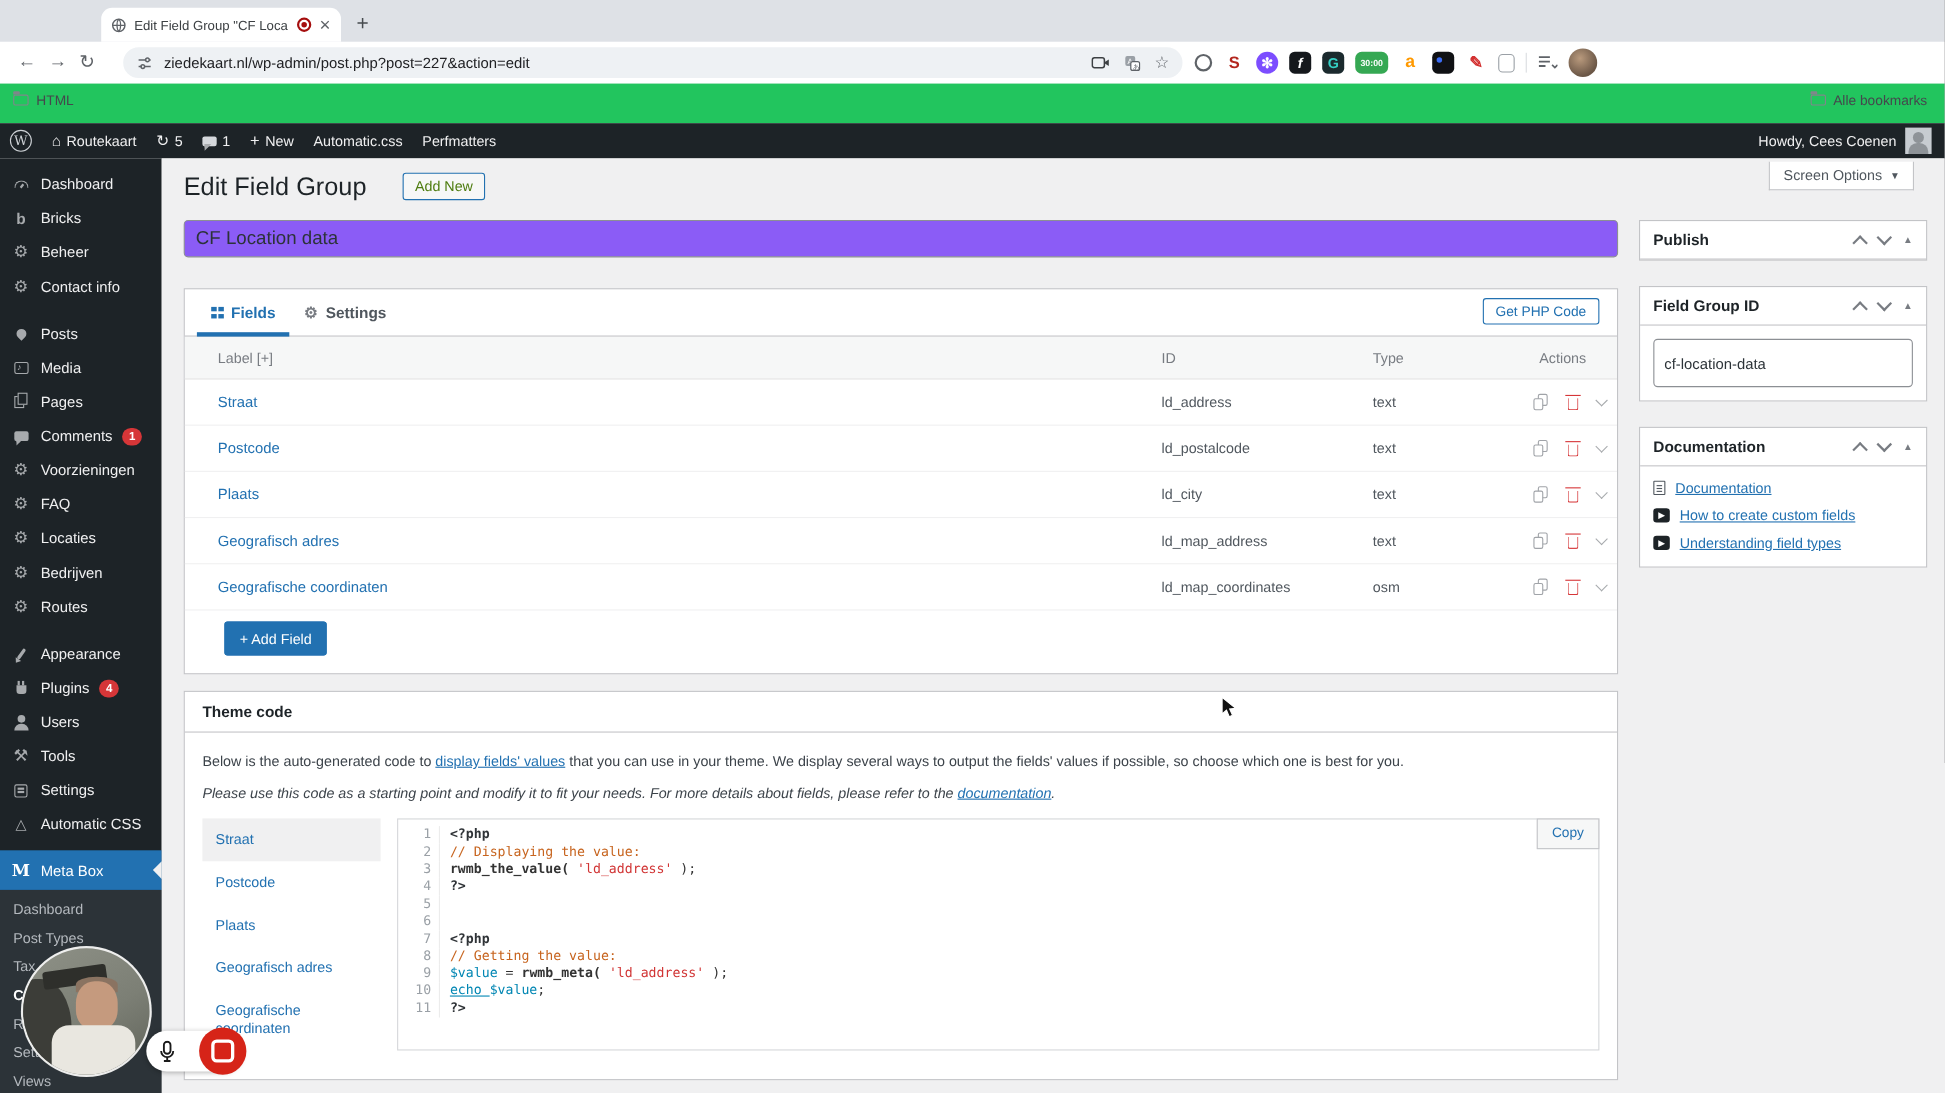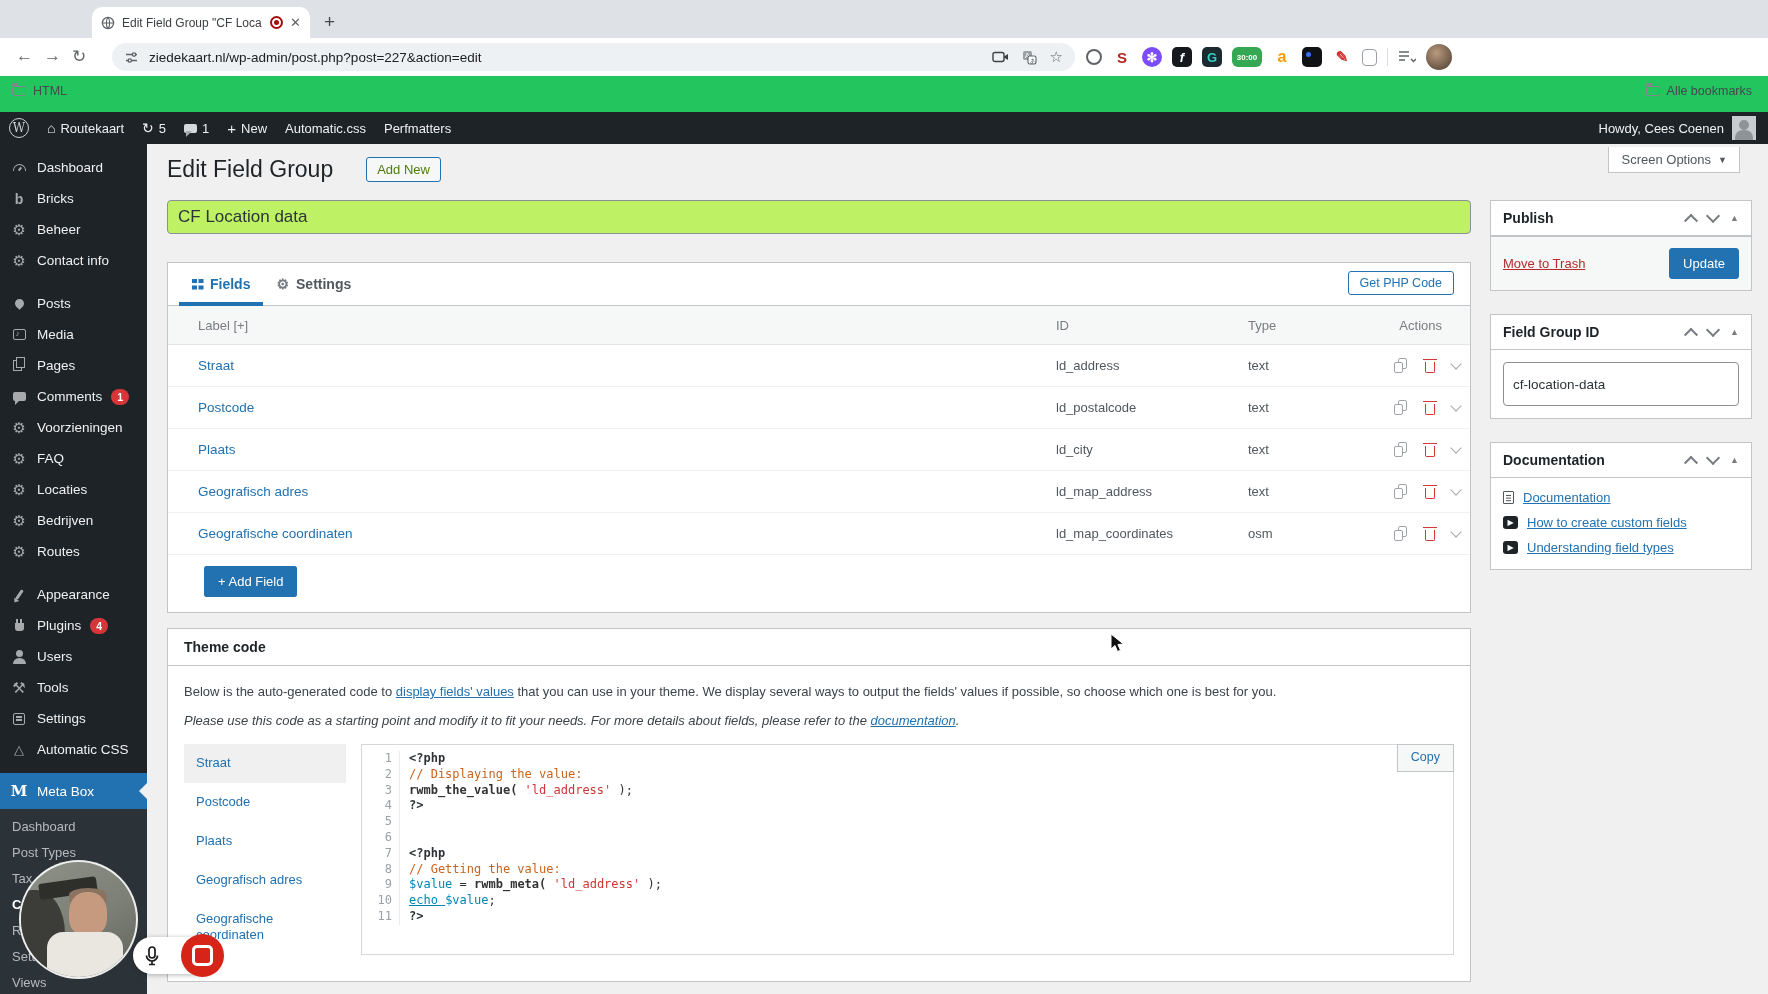--- a/index.html
+++ b/index.html
@@ -79,21 +79,21 @@
   .ic-sliders{width:12px;height:12px;border:1.5px solid #a7aaad;border-radius:2px;position:relative;box-sizing:border-box;}
   .ic-sliders::after{content:"";position:absolute;left:2px;top:2.6px;width:5.5px;height:1.6px;background:#a7aaad;box-shadow:0 3px 0 #a7aaad;}
   
   .content{position:absolute;left:147px;top:144px;right:0;bottom:0;background:#f0f0f1;}
   .screen-options{position:absolute;top:3px;right:28px;background:#fff;border:1px solid #c3c4c7;border-top:none;
                   color:#50575e;font-size:13px;padding:5px 12px;display:flex;align-items:center;gap:7px;}
   .h1row{position:absolute;left:20px;top:12px;display:flex;align-items:center;gap:14px;}
   .h1{font-size:23px;font-weight:400;color:#1d2327;}
   .btn-outline{border:1px solid #2271b1;color:#4d7c0f;background:#f6f7f7;font-size:13px;padding:4px 10px;border-radius:3px;margin-left:19px;}
   .title-input{position:absolute;left:20px;top:56px;width:1304px;height:34px;box-sizing:border-box;border:1px solid #8c8f94;
-               border-radius:4px;background:#bef264;font-size:17px;color:#2c3338;padding:0 10px;font-family:"Liberation Sans",sans-serif;}
+               border-radius:4px;background:#8b5cf6;font-size:17px;color:#2c3338;padding:0 10px;font-family:"Liberation Sans",sans-serif;}
   .card{position:absolute;left:20px;width:1304px;background:#fff;border:1px solid #c3c4c7;box-sizing:border-box;}
   .fields-card{top:118px;}
   .tabbar{height:42px;border-bottom:1px solid #c3c4c7;display:flex;align-items:stretch;position:relative;}
   .tab-item{display:flex;align-items:center;gap:7px;margin-left:22px;font-size:14px;font-weight:600;color:#50575e;position:relative;padding:0 2px;}
   .tab-item.active{color:#2271b1;}
   .tab-item.active::after{content:"";position:absolute;left:-11px;right:-11px;bottom:-1px;height:4px;background:#2271b1;}
   .grid4{width:11px;height:11px;position:relative;}
   .grid4::before{content:"";position:absolute;left:0;top:0;width:4.5px;height:4.5px;background:currentColor;
                  box-shadow:6.5px 0 0 currentColor,0 6.5px 0 currentColor,6.5px 6.5px 0 currentColor;}
   .get-php{position:absolute;right:16px;top:8px;border:1px solid #2271b1;color:#2271b1;background:#fff;
@@ -584,24 +584,20 @@
     <div class="rightcol">
 
       <div class="panel">
         <div class="panel-h">
           <span>Publish</span>
           <span class="sp"></span>
           <span class="pchev up"></span>
           <span class="pchev dn"></span>
           <span class="tri">▲</span>
         </div>
-        <div class="pub-foot">
-          <a class="trash-link">Move to Trash</a>
-          <span class="btn-primary">Update</span>
-        </div>
       </div>
 
       <div class="panel">
         <div class="panel-h">
           <span>Field Group ID</span>
           <span class="sp"></span>
           <span class="pchev up"></span>
           <span class="pchev dn"></span>
           <span class="tri">▲</span>
         </div>

